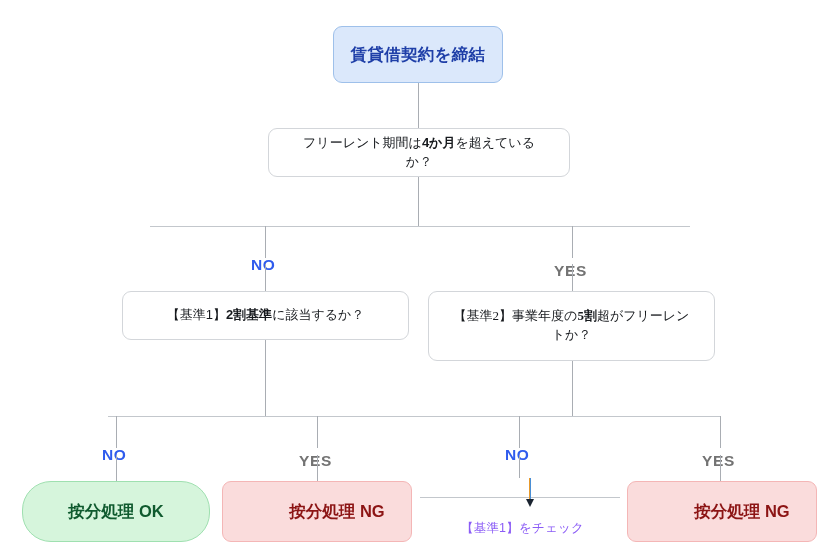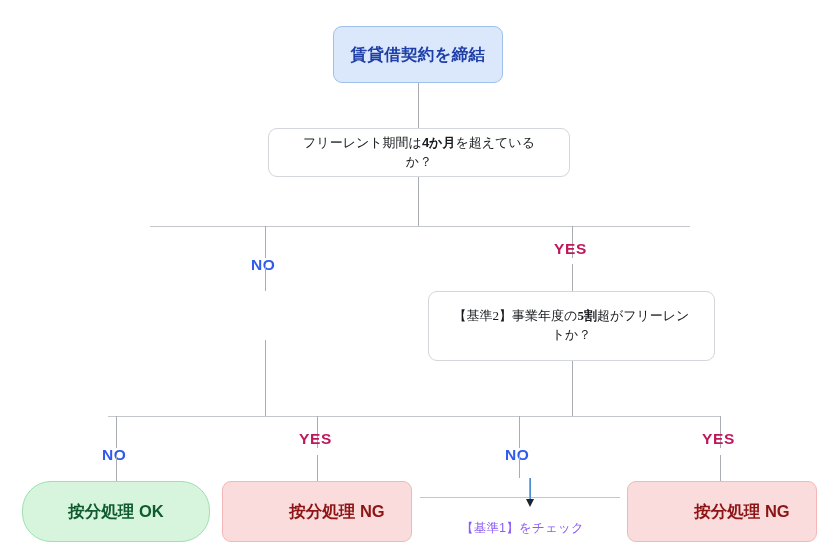--- a/index.html
+++ b/index.html
@@ -81,21 +81,21 @@
 
   
   .branch-label {
     position: absolute;
     font-size: 15.5px;
     font-weight: 700;
     letter-spacing: .6px;
     white-space: nowrap;
   }
   .lbl-no  { color: #2f5bed; margin-top: 16px; }
-  .lbl-yes { color: #be185d; }
+  .lbl-yes { color: #737373; margin-top: 22px; }
 
   
   .annot-text {
     position: absolute;
     font-size: 12.5px;
     color: #8b5cf6;
     white-space: nowrap;
     letter-spacing: .2px;
   }
 
@@ -143,20 +143,23 @@
   <div class="edge-h" style="left:150px; top:226px; width:540px;"></div>
   <div class="edge-v" style="left:265px; top:226px; height:32px;"></div>
   <div class="edge-v" style="left:572px; top:226px; height:32px;"></div>
 
   <div class="branch-label lbl-no" style="left:251px; top:240px;">NO</div>
   <div class="branch-label lbl-yes" style="left:554px; top:240px;">YES</div>
 
   <div class="edge-v" style="left:265px; top:264px; height:27px;"></div>
   <div class="edge-v" style="left:572px; top:264px; height:27px;"></div>
 
+  <div class="node node-decision" style="left:122px; top:291px; width:287px; height:49px;">
+    <span><span>【基準1】</span><b>2割基準</b><span>に該当するか？</span></span>
+  </div>
 
   <div class="node node-decision" style="left:428px; top:291px; width:287px; height:70px;font-family:Liberation Serif, serif;">
     <span><span>【基準2】事業年度の</span><b>5割</b><span>超がフリーレントか？</span></span>
   </div>
 
   <div class="edge-v" style="left:265px; top:340px; height:76px;"></div>
   <div class="edge-v" style="left:572px; top:361px; height:55px;"></div>
   <div class="edge-h" style="left:108px; top:416px; width:612px;"></div>
 
   <div class="edge-v" style="left:116px; top:416px; height:32px;"></div>

